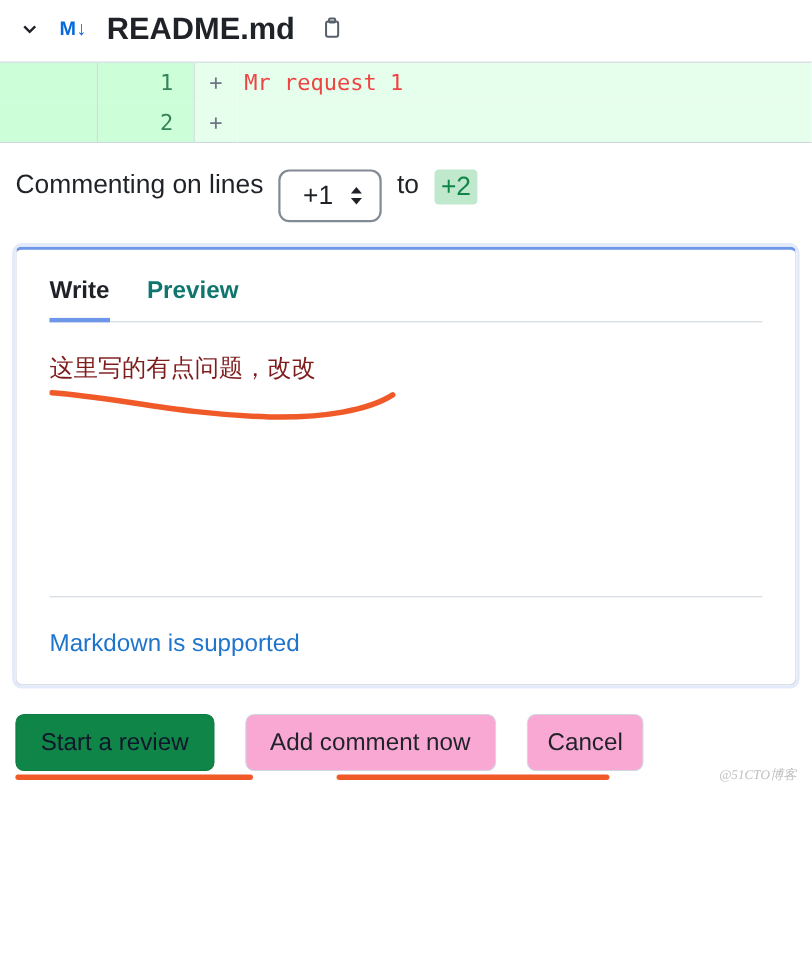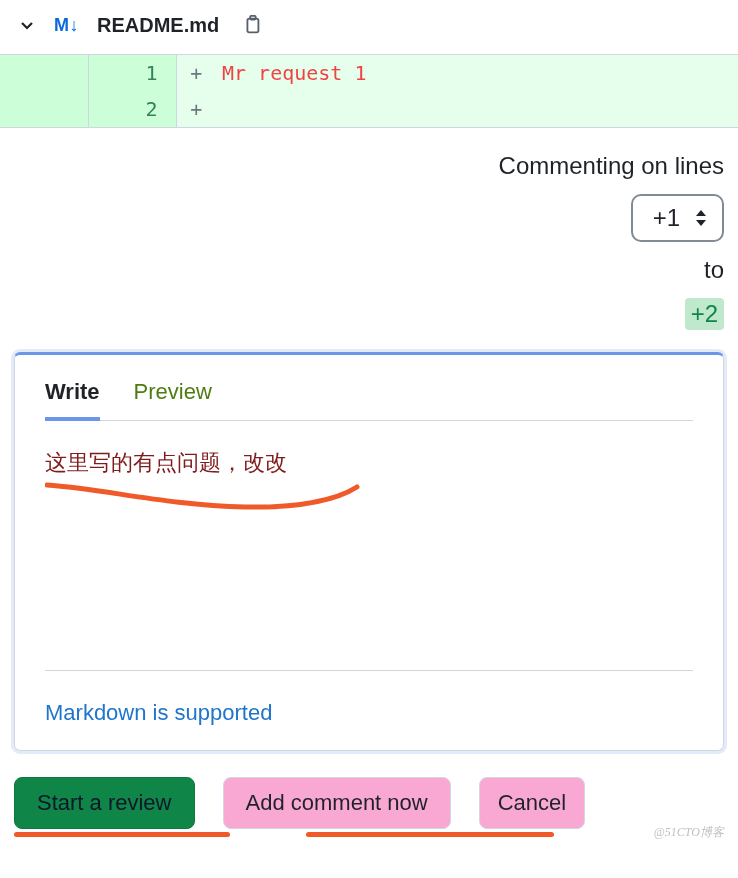--- a/index.html
+++ b/index.html
@@ -23,21 +23,21 @@
     color: #1f2328;
   }
   .md-icon {
     color: #0969da;
     font-weight: 700;
     font-size: 18px;
     letter-spacing: 0.5px;
   }
   .filename {
     font-weight: 700;
-    font-size: 20px;
+    font-size: 28px;
     color: #1f2328;
   }
   .copy-btn {
     display: flex; align-items: center; justify-content: center;
     color: #57606a;
     background: none; border: none; cursor: pointer;
     padding: 4px;
   }
 
   .diff-table {
@@ -67,26 +67,25 @@
     padding: 6px 0;
   }
   .diff-table td.content {
     padding: 6px 0 6px 6px;
     color: #ef4444;
     margin-top: 10px;
   }
 
   .commenting {
     display: flex;
-    align-items: flex-end;
+    align-items: flex-start;
     gap: 14px;
     padding: 24px 14px 22px 14px;
     font-size: 24px;
     color: #1f2328;
-    flex-direction: column;
   }
   .line-select {
     display: inline-flex;
     align-items: center;
     gap: 14px;
     border: 2px solid #828a93;
     border-radius: 10px;
     padding: 8px 14px 8px 20px;
     font-size: 24px;
   }
@@ -116,22 +115,22 @@
   .tabs {
     display: flex;
     gap: 34px;
     border-bottom: 1px solid #d0d7de;
     font-size: 22px;
     margin-bottom: 0;
     align-items: flex-end;
   }
   .tab {
     padding: 8px 0 12px 0;
-    font-weight: 400;
-    color: #4d7c0f;
+    font-weight: 700;
+    color: #0f766e;
     cursor: pointer;
     border-bottom: 4px solid transparent;
     margin-bottom: -1px;
   }
   .tab.active {
     color: #1f2328;
     font-weight: 700;
     border-bottom-color: #6e96e8;
   }
   .editor-area {

